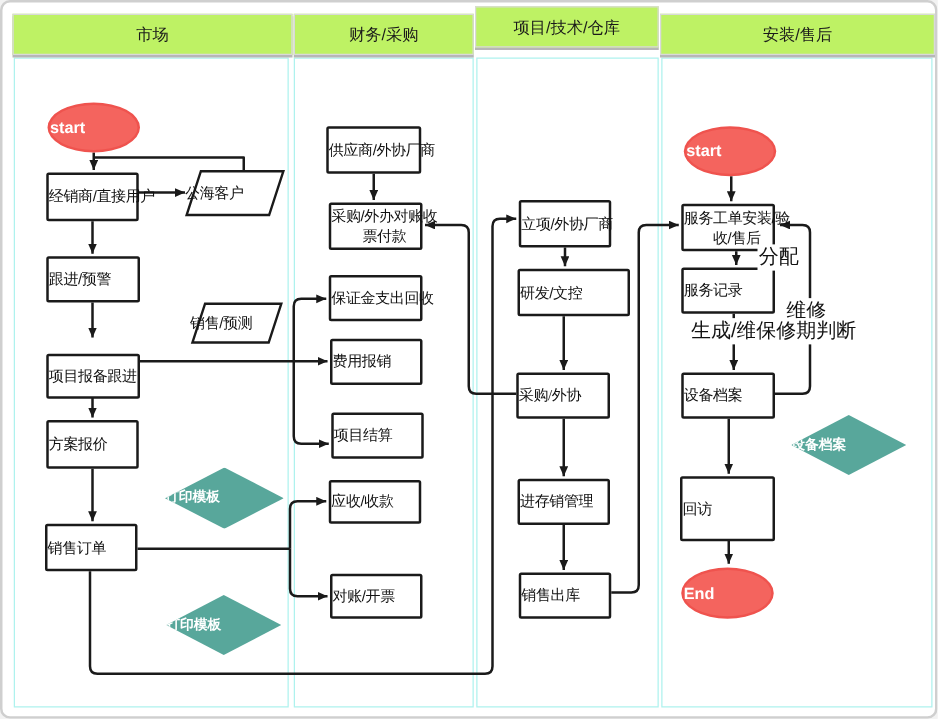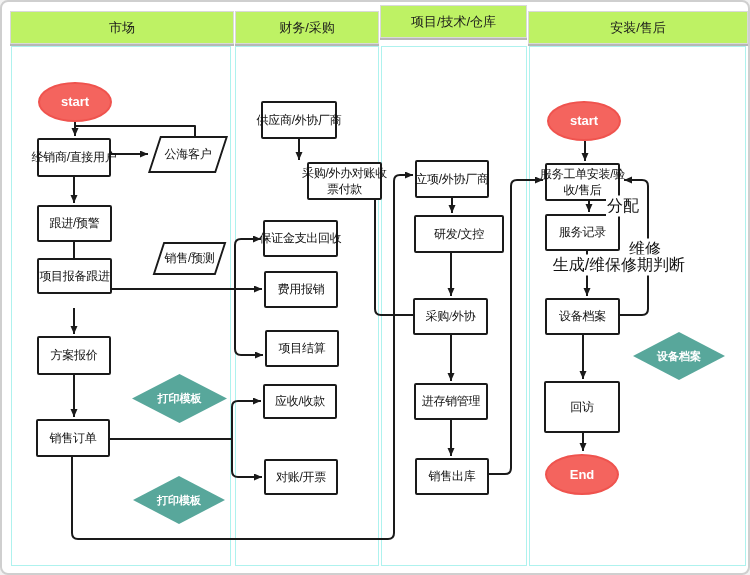--- a/index.html
+++ b/index.html
@@ -3,21 +3,21 @@
 <meta charset="utf-8">
 <style>
   html,body{margin:0;padding:0;background:#f2f2f2;font-family:"Liberation Sans","DejaVu Sans",sans-serif;}
   .frame{position:relative;width:746px;height:571px;margin:0;background:#ffffff;
          border:2px solid #cfcfcf;border-radius:8px;overflow:hidden;}
   .lane-header{position:absolute;background:#bef264;border:1px solid #d9d9d9;
          box-shadow:0 2px 0 #b7b7b7;display:flex;align-items:center;justify-content:center;
          font-size:13px;color:#1a1a1a;box-sizing:border-box;z-index:3;}
   .lane-body{position:absolute;border:1px solid #aef2ee;box-sizing:border-box;z-index:0;background:#fff;}
   .connectors{position:absolute;left:0;top:0;z-index:1;}
-  .node{position:absolute;z-index:2;display:flex;align-items:center;justify-content:center;
+  .node{position:absolute;z-index:2;display:flex;align-items:center;justify-content:flex-start;
         box-sizing:border-box;text-align:center;color:#111;}
   .node .lbl{white-space:pre;font-size:12px;letter-spacing:-0.3px;line-height:1.35;position:relative;}
   .node-rect{background:#fff;border:2px solid #1a1a1a;border-radius:2px;}
   .node-ellipse{background:#f4645e;border:2px solid #ef534e;border-radius:50%;}
   .node-ellipse .lbl{color:#fff;font-weight:bold;font-size:13px;letter-spacing:0;}
   .node-diamond{background:#58a79b;clip-path:polygon(50% 0,100% 50%,50% 100%,0 50%);}
   .node-diamond .lbl{color:#fff;font-weight:bold;font-size:11px;letter-spacing:0;}
   .node-para{background:transparent;}
   .node-para .skin{position:absolute;top:0;bottom:0;left:6px;right:6px;background:#fff;
         border:2px solid #1a1a1a;transform:skewX(-18deg);}
@@ -94,39 +94,39 @@
       <i class="skin"></i>
       <span class="lbl">公海客户</span>
     </div>
     <div class="node node-rect" style="left: 35px; top: 203px; width: 75px; height: 37px;">
       <span class="lbl">跟进/预警</span>
     </div>
     <div class="node node-para" style="left: 150px; top: 240px; width: 75px; height: 33px;">
       <i class="skin"></i>
       <span class="lbl">销售/预测</span>
     </div>
-    <div class="node node-rect" style="left: 35px; top: 256px; width: 75px; height: 36px;">
+    <div class="node node-rect" style="left: 35px; top: 281px; width: 75px; height: 36px;">
       <span class="lbl">项目报备跟进</span>
     </div>
     <div class="node node-rect" style="left: 35px; top: 334px; width: 74px; height: 39px;">
       <span class="lbl">方案报价</span>
     </div>
     <div class="node node-diamond" style="left: 130px; top: 372px; width: 95px; height: 49px;">
       <span class="lbl">打印模板</span>
     </div>
     <div class="node node-rect" style="left: 34px; top: 417px; width: 74px; height: 38px;">
       <span class="lbl">销售订单</span>
     </div>
     <div class="node node-diamond" style="left: 131px; top: 474px; width: 92px; height: 48px;">
       <span class="lbl">打印模板</span>
     </div>
     <div class="node node-rect" style="left: 259px; top: 99px; width: 76px; height: 38px;">
       <span class="lbl">供应商/外协厂商</span>
     </div>
-    <div class="node node-rect" style="left: 261px; top: 160px; width: 75px; height: 38px; margin-left: 44px;">
+    <div class="node node-rect" style="left: 261px; top: 160px; width: 75px; height: 38px;">
       <span class="lbl">采购/外办对账收
 票付款</span>
     </div>
     <div class="node node-rect" style="left: 261px; top: 218px; width: 75px; height: 37px;">
       <span class="lbl">保证金支出回收</span>
     </div>
     <div class="node node-rect" style="left: 262px; top: 269px; width: 74px; height: 37px;">
       <span class="lbl">费用报销</span>
     </div>
     <div class="node node-rect" style="left: 263px; top: 328px; width: 74px; height: 37px;">

